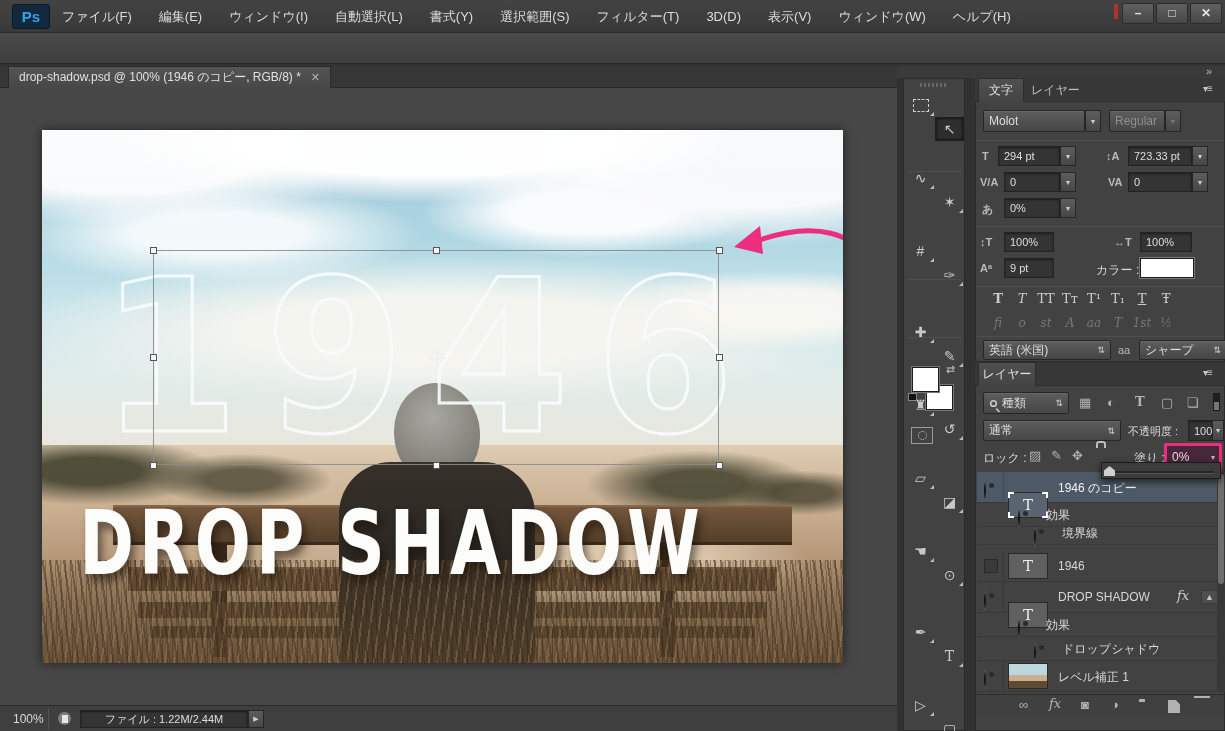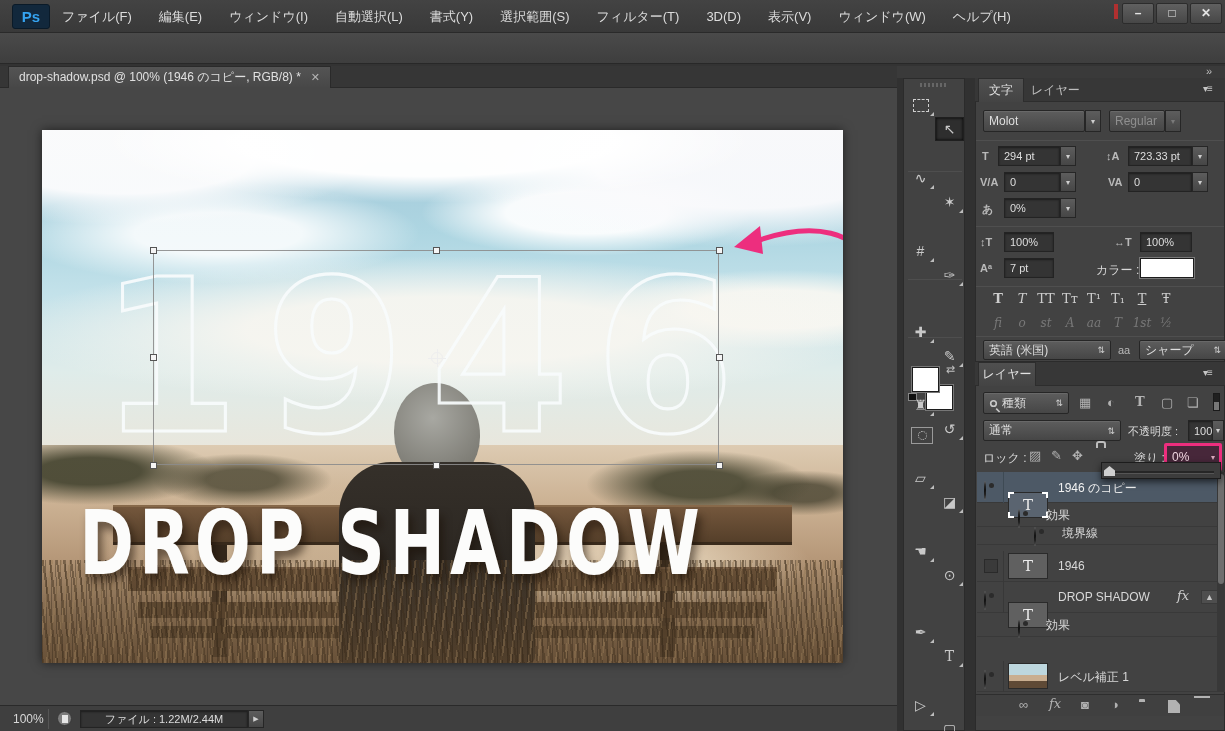--- a/index.html
+++ b/index.html
@@ -440,21 +440,21 @@
   <div class="abs field" style="left:28px;top:130px;width:50px;height:20px">
       <span>100%</span>
     </div>
   <span class="abs cicon" style="left:138px;top:134px">↔T</span>
   <div class="abs field" style="left:164px;top:130px;width:52px;height:20px">
       <span>100%</span>
     </div>
 
   <span class="abs cicon" style="left:4px;top:160px">Aᵃ</span>
   <div class="abs field" style="left:28px;top:156px;width:50px;height:20px">
-      <span>7 pt</span>
+      <span>9 pt</span>
     </div>
   <span class="abs txt" style="left:120px;top:160px">カラー :</span>
   <div class="abs swatch" style="left:164px;top:156px;width:54px;height:20px"></div>
   <div class="abs hsep" style="left:0;top:184px;width:248px"></div>
 
   <div class="abs" style="left:10px;top:188px;display:flex">
     <span class="stylebtn" style="font-weight:bold">T</span>
     <span class="stylebtn" style="font-style:italic">T</span>
     <span class="stylebtn">TT</span>
     <span class="stylebtn">Tᴛ</span>
@@ -564,20 +564,24 @@
         <span>T</span>
       </div>
     <span class="abs txt" style="left:81px;top:8px">DROP SHADOW</span>
     <span class="abs" style="left:200px;top:6px;color:#cfcfcf;font-family:'DejaVu Serif',serif;font-style:italic;font-size:13px">fx</span>
     <span class="abs" style="left:224px;top:8px;color:#c5c5c5;font-size:9px;background:#4e4e4e;padding:1px 3px;border:1px solid #3a3a3a">▲</span>
   </div>
   <div class="abs lrow" style="left:1px;top:227px;width:240px;height:24px">
     <span class="abs eye" style="left:41px;top:7px"></span>
     <span class="abs txt" style="left:69px;top:4px">効果</span>
   </div>
+  <div class="abs lrow" style="left:1px;top:251px;width:240px;height:24px">
+    <span class="abs eye" style="left:57px;top:7px"></span>
+    <span class="abs txt" style="left:85px;top:4px">ドロップシャドウ</span>
+  </div>
   <div class="abs lrow" style="left:1px;top:275px;width:240px;height:31px">
     <span class="abs eye" style="left:7px;top:10px"></span>
     <div class="abs" style="left:26px;top:0;width:1px;height:31px;background:#383838"></div>
     <div class="abs phthumb" style="left:31px;top:2px"></div>
     <span class="abs txt" style="left:81px;top:8px">レベル補正 1</span>
   </div>
   <div class="abs" style="left:241px;top:86px;width:8px;height:220px;background:#383838">
     <div class="abs" style="left:1px;top:2px;width:6px;height:110px;background:#6e6e6e;border-radius:3px"></div>
   </div>
 

